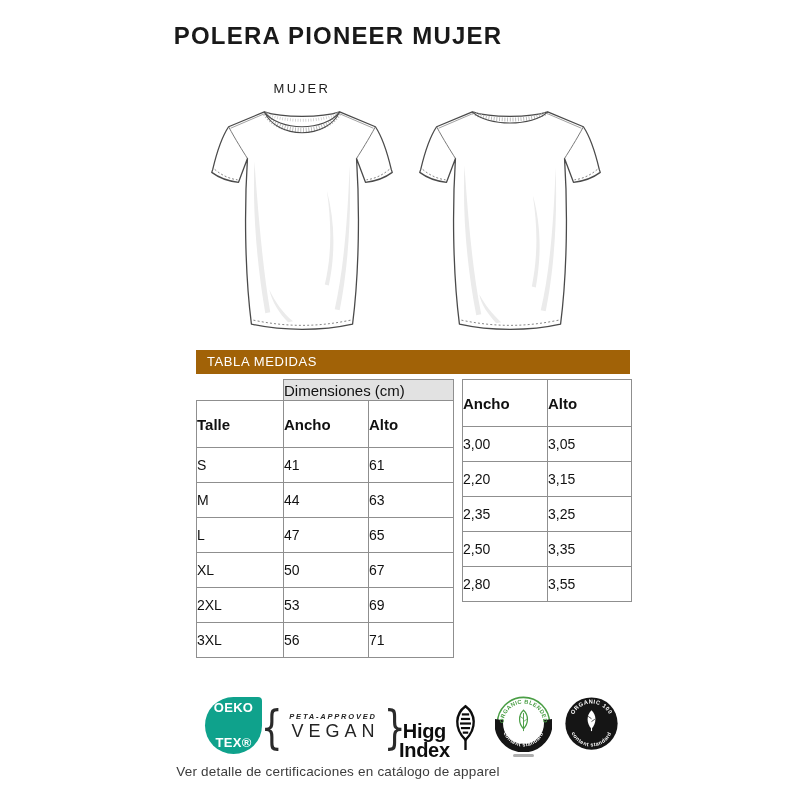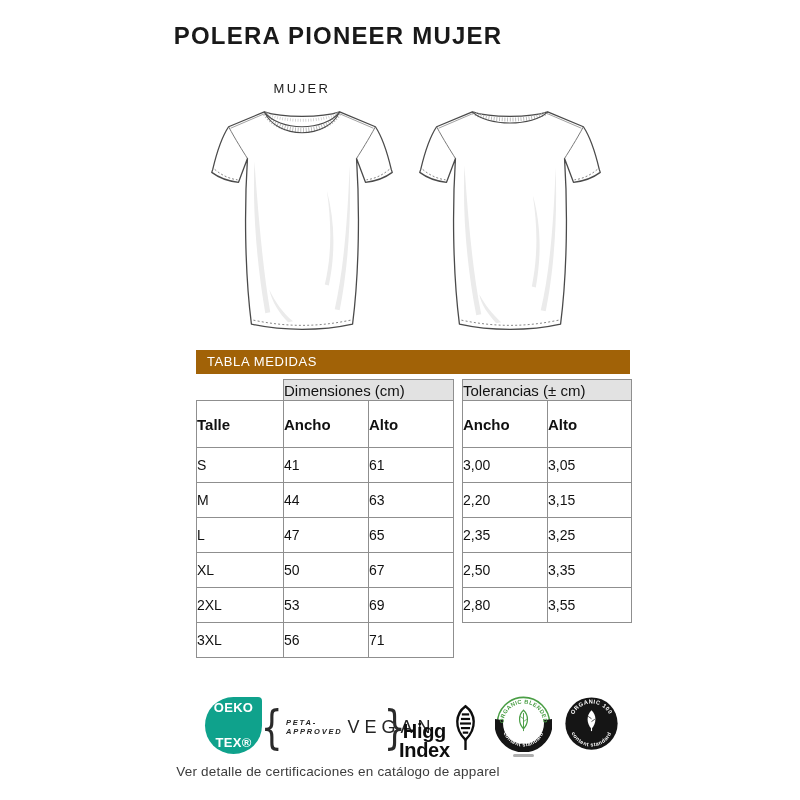--- a/index.html
+++ b/index.html
@@ -35,21 +35,21 @@
   .certs { position: absolute; top: 690px; left: 0; width: 800px; height: 72px; }
   .oeko-badge { position: absolute; left: 205px; top: 7px; width: 57px; height: 57px;
                 background: #0fa28c; border-radius: 50% 4px 50% 50%;
                 color: #fff; font-weight: bold; font-size: 13px; line-height: 1.1;
                 display: flex; flex-direction: column; align-items: center; justify-content: center;
                 letter-spacing: 0.3px; gap: 20px; }
   .vegan-badge { position: absolute; left: 272px; top: 12px; width: 122px; height: 50px;
                  display: flex; align-items: center; justify-content: center; color: #242424; }
   .vegan-badge .brace { font-family: "DejaVu Sans", sans-serif; font-size: 46px; font-weight: 400;
                         line-height: 46px; transform: scaleX(0.75); color: #2a2a2a; }
-  .vegan-text { display: flex; flex-direction: row; align-items: center; width: 94px; }
+  .vegan-text { display: flex; flex-direction: column; align-items: center; width: 94px; }
   .vegan-top { font-size: 7.5px; font-weight: bold; letter-spacing: 1.8px; font-style: italic; }
   .vegan-big { font-size: 18px; letter-spacing: 5px; margin-top: 0; font-weight: 400; text-indent: 5px; }
   .higg-badge { position: absolute; left: 399px; top: 8px; display: flex; align-items: center; }
   .higg-text { text-align: center; font-size: 20px; font-weight: 800; line-height: 0.95;
                color: #0d0d0d; letter-spacing: -0.3px; margin-top: 24px; }
   .badge-svg { position: absolute; width: 57px; height: 57px; top: 5px; }
   .badge-svg.blended { left: 495px; }
   .badge-svg.o100 { left: 563px; }
   .smudge { position: absolute; left: 513px; top: 64px; width: 21px; height: 3px;
             background: #8c8c8c; border-radius: 2px; opacity: 0.7; }
@@ -152,23 +152,20 @@
     </tr>
   </tbody>
     </table>
 
   <table class="meas right-table">
     <colgroup>
         <col style="width:85px">
         <col style="width:84px">
       </colgroup>
     <tbody>
-        <tr>
-      <td class="group" colspan="2">Tolerancias (± cm)</td>
-    </tr>
     <tr class="head">
       <td>Ancho</td>
       <td>Alto</td>
     </tr>
     <tr class="data">
       <td>3,00</td>
       <td>3,05</td>
     </tr>
     <tr class="data">
       <td>2,20</td>

